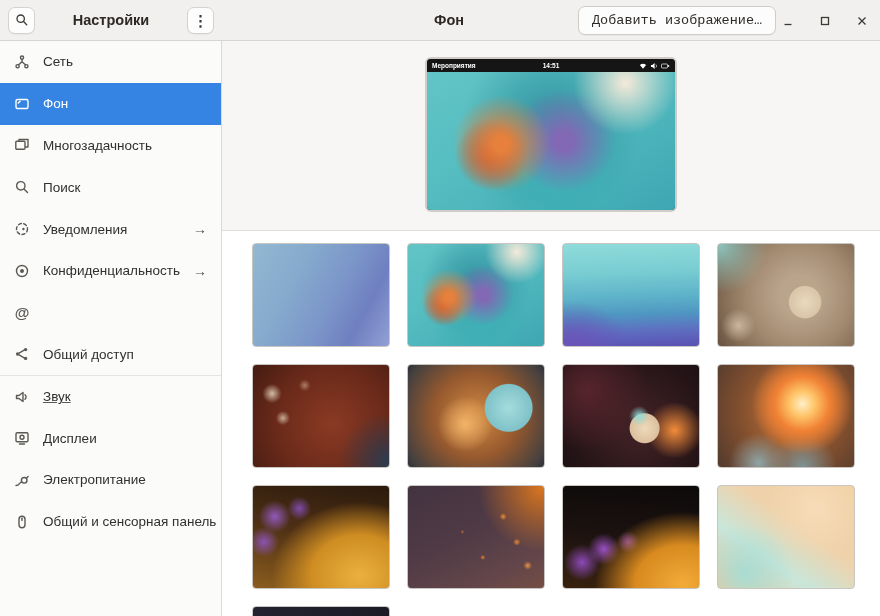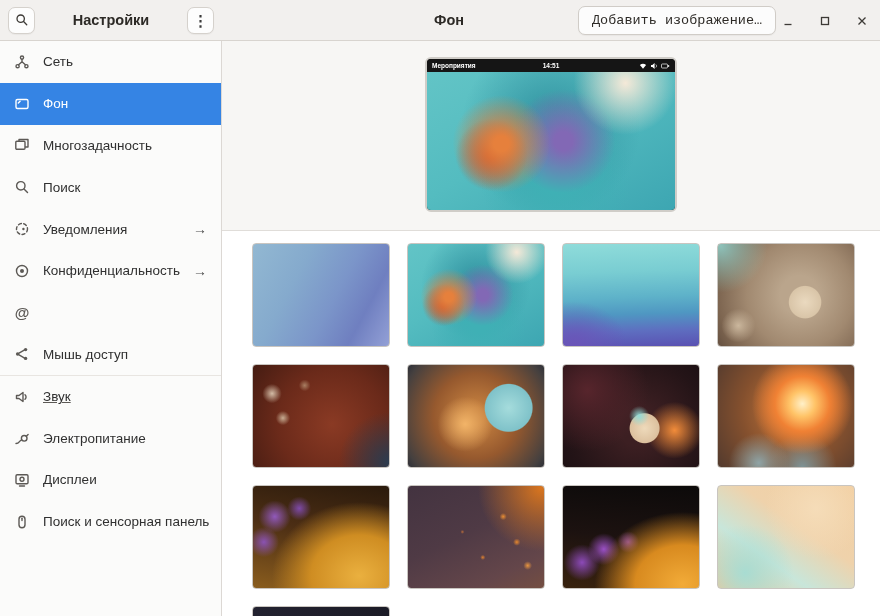--- a/index.html
+++ b/index.html
@@ -158,55 +158,55 @@
         <span class="glyph-icon">@</span>
       </div>
 
       <div class="item">
         <svg class="si" width="16" height="16" viewBox="0 0 16 16">
           <path class="st" d="M5 7.2l5.2-3M5 8.8l5.2 3" stroke-width="1.2"></path>
           <circle class="fl" cx="11.6" cy="3.6" r="1.7"></circle>
             <circle class="fl" cx="3.6" cy="8" r="1.7"></circle>
             <circle class="fl" cx="11.6" cy="12.4" r="1.7"></circle>
         </svg>
-        <span class="lbl">Мышь доступ</span>
+        <span class="lbl">Общий доступ</span>
       </div>
 
       <div class="item divided">
         <svg class="si" width="16" height="16" viewBox="0 0 16 16">
           <path class="st" d="M2.5 6.5H5L9 3.5v9L5 9.5H2.5z"></path>
           <path class="st" d="M11 5.8c1.4 1.3 1.4 3.1 0 4.4"></path>
         </svg>
         <span class="lbl">Звук</span>
+      </div>
+
+      <div class="item">
+        <svg class="si" width="16" height="16" viewBox="0 0 16 16">
+          <rect class="st" x="2" y="2.8" width="12" height="9" rx="1.2"></rect>
+          <circle class="st" cx="8" cy="7.3" r="2"></circle>
+          <path class="st" d="M5.5 14h5"></path>
+        </svg>
+        <span class="lbl">Дисплеи</span>
       </div>
 
       <div class="item">
         <svg class="si" width="16" height="16" viewBox="0 0 16 16">
           <path class="st" d="M2 13.5c3.5 0 3.2-3 5.6-3.6"></path>
           <circle class="st" cx="10.2" cy="8.3" r="2.8"></circle>
           <path class="st" d="M12.3 6.2l1.8-1.8"></path>
         </svg>
         <span class="lbl">Электропитание</span>
       </div>
 
       <div class="item">
         <svg class="si" width="16" height="16" viewBox="0 0 16 16">
-          <rect class="st" x="2" y="2.8" width="12" height="9" rx="1.2"></rect>
-          <circle class="st" cx="8" cy="7.3" r="2"></circle>
-          <path class="st" d="M5.5 14h5"></path>
-        </svg>
-        <span class="lbl">Дисплеи</span>
-      </div>
-
-      <div class="item">
-        <svg class="si" width="16" height="16" viewBox="0 0 16 16">
           <rect class="st" x="5" y="2.3" width="6" height="11.4" rx="3"></rect>
           <path class="st" d="M8 4.3v2.2"></path>
         </svg>
-        <span class="lbl">Поиск и сенсорная панель</span>
+        <span class="lbl">Общий и сенсорная панель</span>
       </div>
 
     </aside>
 
     <section class="content">
 
       <div class="preview-wrap">
         <div class="monitor">
           <div class="mini-topbar">
             <span class="mtb-left">Мероприятия</span>

